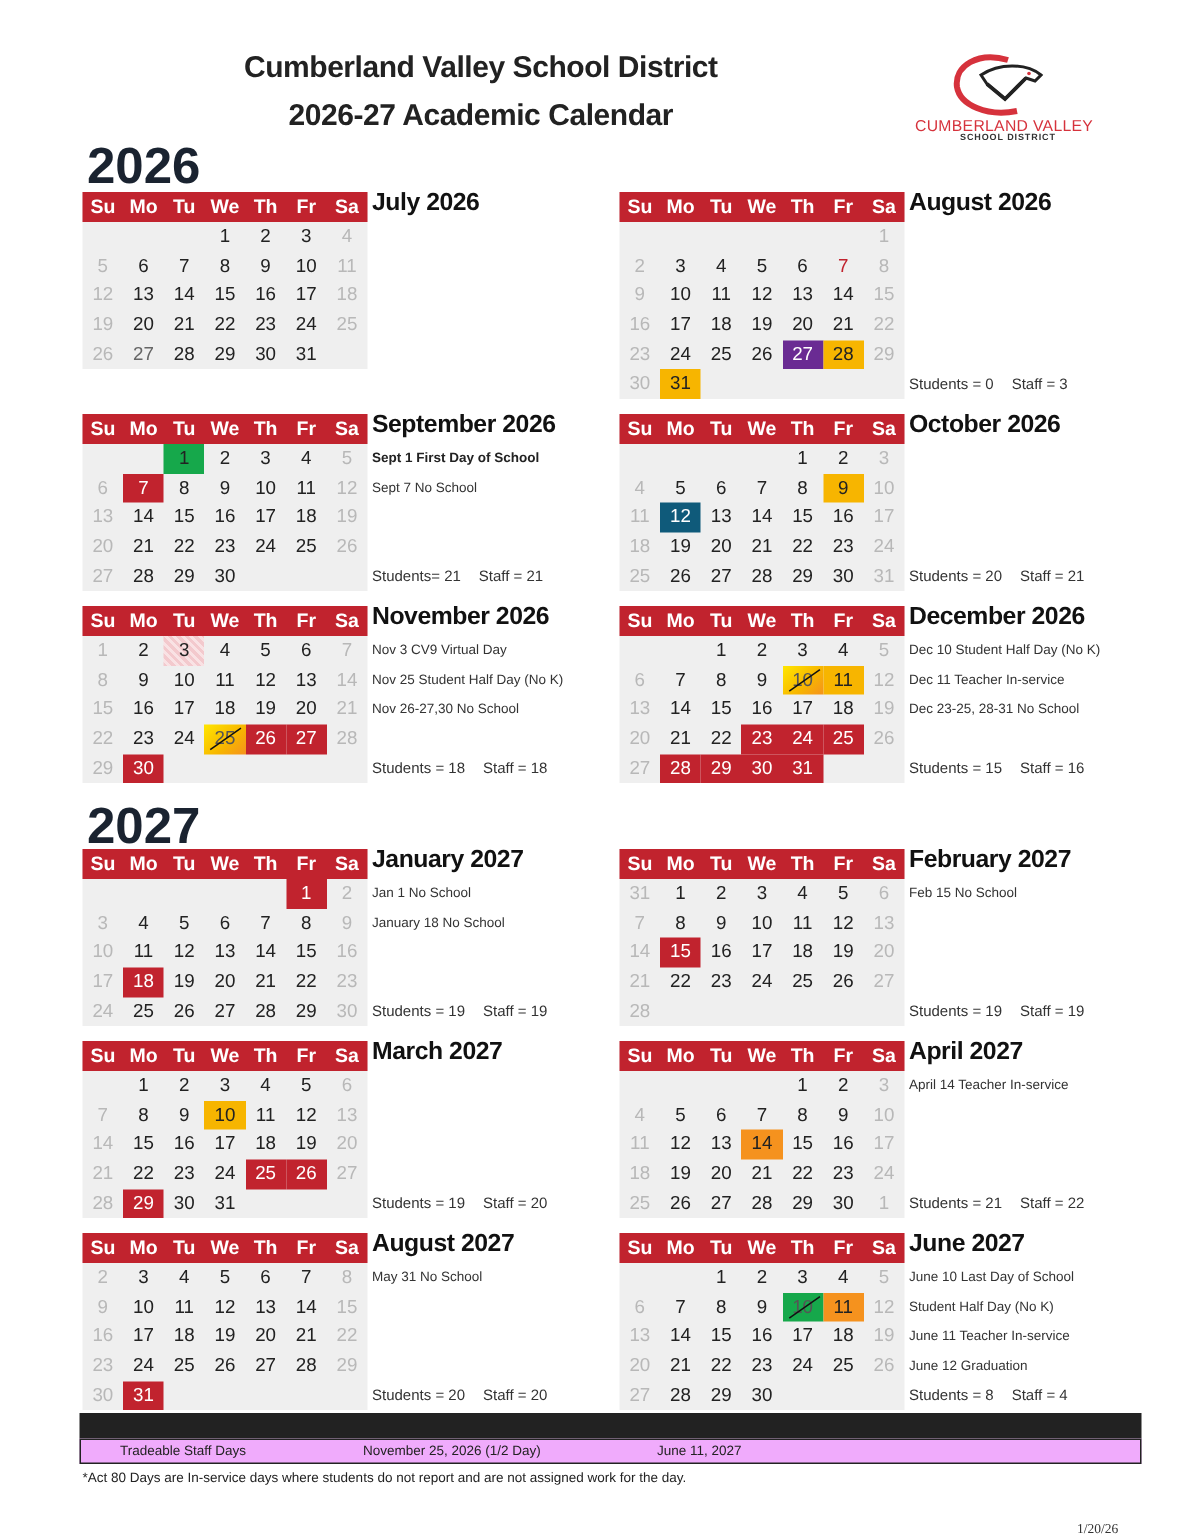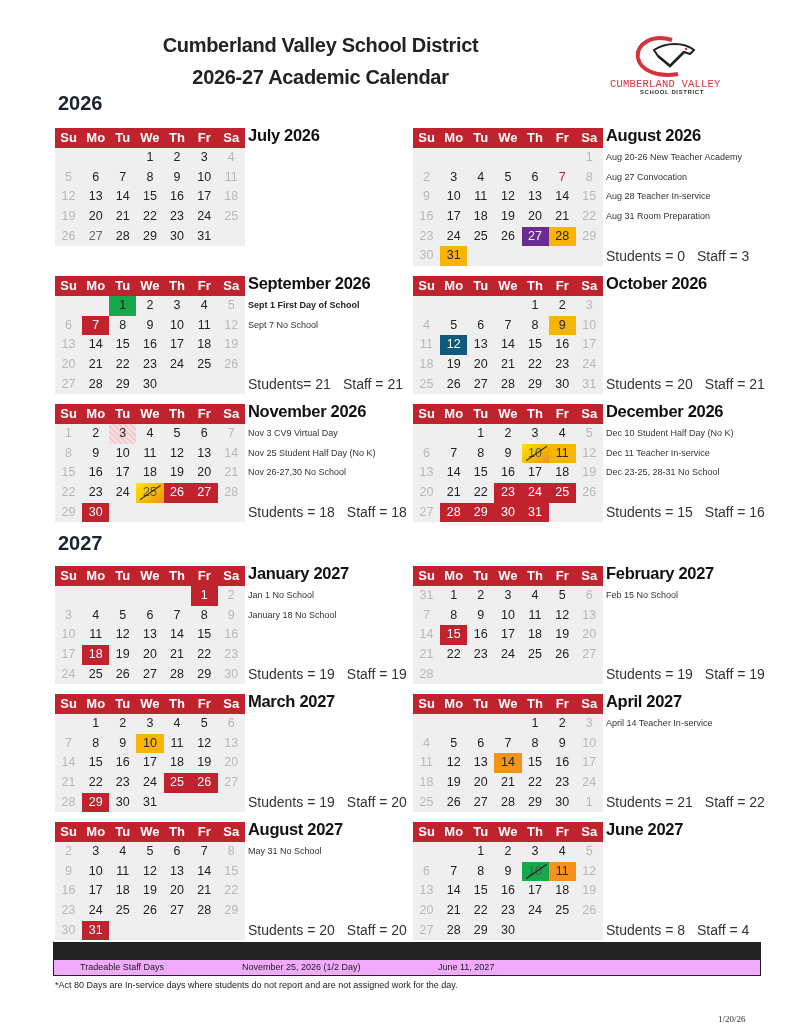--- a/index.html
+++ b/index.html
@@ -1,23 +1,23 @@
 <!DOCTYPE html>
 <html><head>
 <meta charset="utf-8">
 <style>
   html,body{margin:0;padding:0;background:#ffffff;}
   body{width:791px;height:1024px;position:relative;overflow:hidden;font-family:"Liberation Sans",sans-serif;color:#222;}
   .title{position:absolute;left:0;width:791px;text-align:center;font-family:"Liberation Sans",sans-serif;font-weight:bold;color:#222;letter-spacing:-0.3px;}
   .title1{top:34px;font-size:20px;left:-75px;}
   .title2{top:66px;font-size:20px;left:-75px;}
   .logo{position:absolute;left:610px;top:36px;width:110px;height:62px;}
-  .logo-text1{position:absolute;left:0;top:42px;width:120px;font-size:10.5px;color:#d6323c;letter-spacing:0.2px;font-family:Liberation Mono, monospace;}
+  .logo-text1{position:absolute;left:0;top:42px;width:120px;font-size:10.5px;color:#d6323c;letter-spacing:0.2px;font-family:Liberation Sans, sans-serif;}
   .logo-text2{position:absolute;left:30px;top:53px;font-size:6px;color:#333;letter-spacing:0.6px;font-weight:bold;font-family:"Liberation Sans",sans-serif;}
-  .year{position:absolute;left:58px;font-size:20px;font-weight:bold;color:#1a2330;font-family:"Liberation Sans",sans-serif;text-align:right;}
+  .year{position:absolute;left:58px;font-size:34px;font-weight:bold;color:#1a2330;font-family:"Liberation Sans",sans-serif;text-align:right;}
   .month{position:absolute;width:360px;height:130px;}
   .grid{position:absolute;left:0;top:0;width:190px;background:#efefef;}
   .hdr{display:flex;background:#c1232e;height:20px;}
   .hdr span{width:27.14px;text-align:center;color:#fff;font-weight:bold;font-size:13px;line-height:20px;font-family:"Liberation Sans",sans-serif;}
   .rows{position:relative;}
   .row{display:flex;height:19.7px;}
   .cell{width:27.14px;height:19.7px;text-align:center;font-size:12.5px;line-height:19.7px;color:#222;position:relative;box-sizing:border-box;}
   .cell.wk{color:#b8b8b8;}
   .cell.dim{color:#666;}
   .cell.red{background:#c1232e;color:#fff;}
@@ -28,21 +28,21 @@
   .cell.purple{background:#6a2b93;color:#fff;}
   .cell.teal{background:#0f5a7a;color:#fff;}
   .cell.pink{background:repeating-linear-gradient(45deg,#f3c9cd 0 2px,#f9e2e4 2px 4px);color:#222;}
   .cell.yg{background:linear-gradient(135deg,#ffe600 0%,#f7b500 60%,#f5921e 100%);color:#555;}
   .cell.gg{background:#16a84b;color:#555;}
   .cell.slash::after{content:"";position:absolute;left:2px;top:9px;width:25px;height:1.4px;background:#111;transform:rotate(-35deg);}
   .mtitle{position:absolute;left:193px;top:-2px;font-size:16.5px;font-weight:bold;color:#111;white-space:nowrap;font-family:"Liberation Sans",sans-serif;letter-spacing:-0.3px;}
   .notes{position:absolute;left:193px;top:20px;}
   .note{height:19.7px;line-height:19.7px;font-size:9px;color:#333;white-space:nowrap;}
   .note.bold{font-weight:bold;color:#222;}
-  .stats{position:absolute;left:193px;font-size:14px;color:#333;white-space:nowrap;line-height:19.7px;}
+  .stats{position:absolute;left:193px;font-size:10px;color:#333;white-space:nowrap;line-height:19.7px;}
   .stats span{margin-right:12px;}
   .blackbar{position:absolute;left:53px;top:942px;width:708px;height:17px;background:#222;}
   .tradeable{position:absolute;left:53px;top:959px;width:708px;height:17px;background:#f0abfc;border:1.5px solid #222;box-sizing:border-box;font-size:9px;line-height:14px;color:#222;}
   .tradeable span{position:absolute;top:0;}
   .footnote{position:absolute;left:55px;top:980px;font-size:9px;color:#222;}
   .date{position:absolute;left:718px;top:1014px;font-size:9px;color:#333;font-family:"Liberation Serif",serif;}
 </style>
 </head>
 <body>
 
@@ -188,26 +188,20 @@
             <div class="cell gold">31</div>
             <div class="cell"></div>
             <div class="cell"></div>
             <div class="cell"></div>
             <div class="cell"></div>
             <div class="cell"></div>
           </div>
         </div>
       </div>
       <div class="mtitle">August 2026</div>
-      <div class="notes">
-        <div class="note">Aug 20-26 New Teacher Academy</div>
-        <div class="note">Aug 27 Convocation</div>
-        <div class="note">Aug 28 Teacher In-service</div>
-        <div class="note">Aug 31 Room Preparation</div>
-      </div>
       <div class="stats" style="top: 118.5px;"><span>Students = 0</span><span>Staff = 3</span></div>
     </div>
     <div class="month" style="left: 55px; top: 276px;">
       <div class="grid">
         <div class="hdr">
           <span>Su</span>
           <span>Mo</span>
           <span>Tu</span>
           <span>We</span>
           <span>Th</span>
@@ -841,20 +835,26 @@
             <div class="cell">28</div>
             <div class="cell">29</div>
             <div class="cell">30</div>
             <div class="cell"></div>
             <div class="cell"></div>
             <div class="cell"></div>
           </div>
         </div>
       </div>
       <div class="mtitle">June 2027</div>
+      <div class="notes">
+        <div class="note">June 10 Last Day of School</div>
+        <div class="note">Student Half Day (No K)</div>
+        <div class="note">June 11 Teacher In-service</div>
+        <div class="note">June 12 Graduation</div>
+      </div>
       <div class="stats" style="top: 98.8px;"><span>Students = 8</span><span>Staff = 4</span></div>
     </div>
   </div>
 
 <div class="blackbar"></div>
 <div class="tradeable">
   <span style="left:26px;">Tradeable Staff Days</span>
   <span style="left:188px;">November 25, 2026 (1/2 Day)</span>
   <span style="left:384px;">June 11, 2027</span>
 </div>

